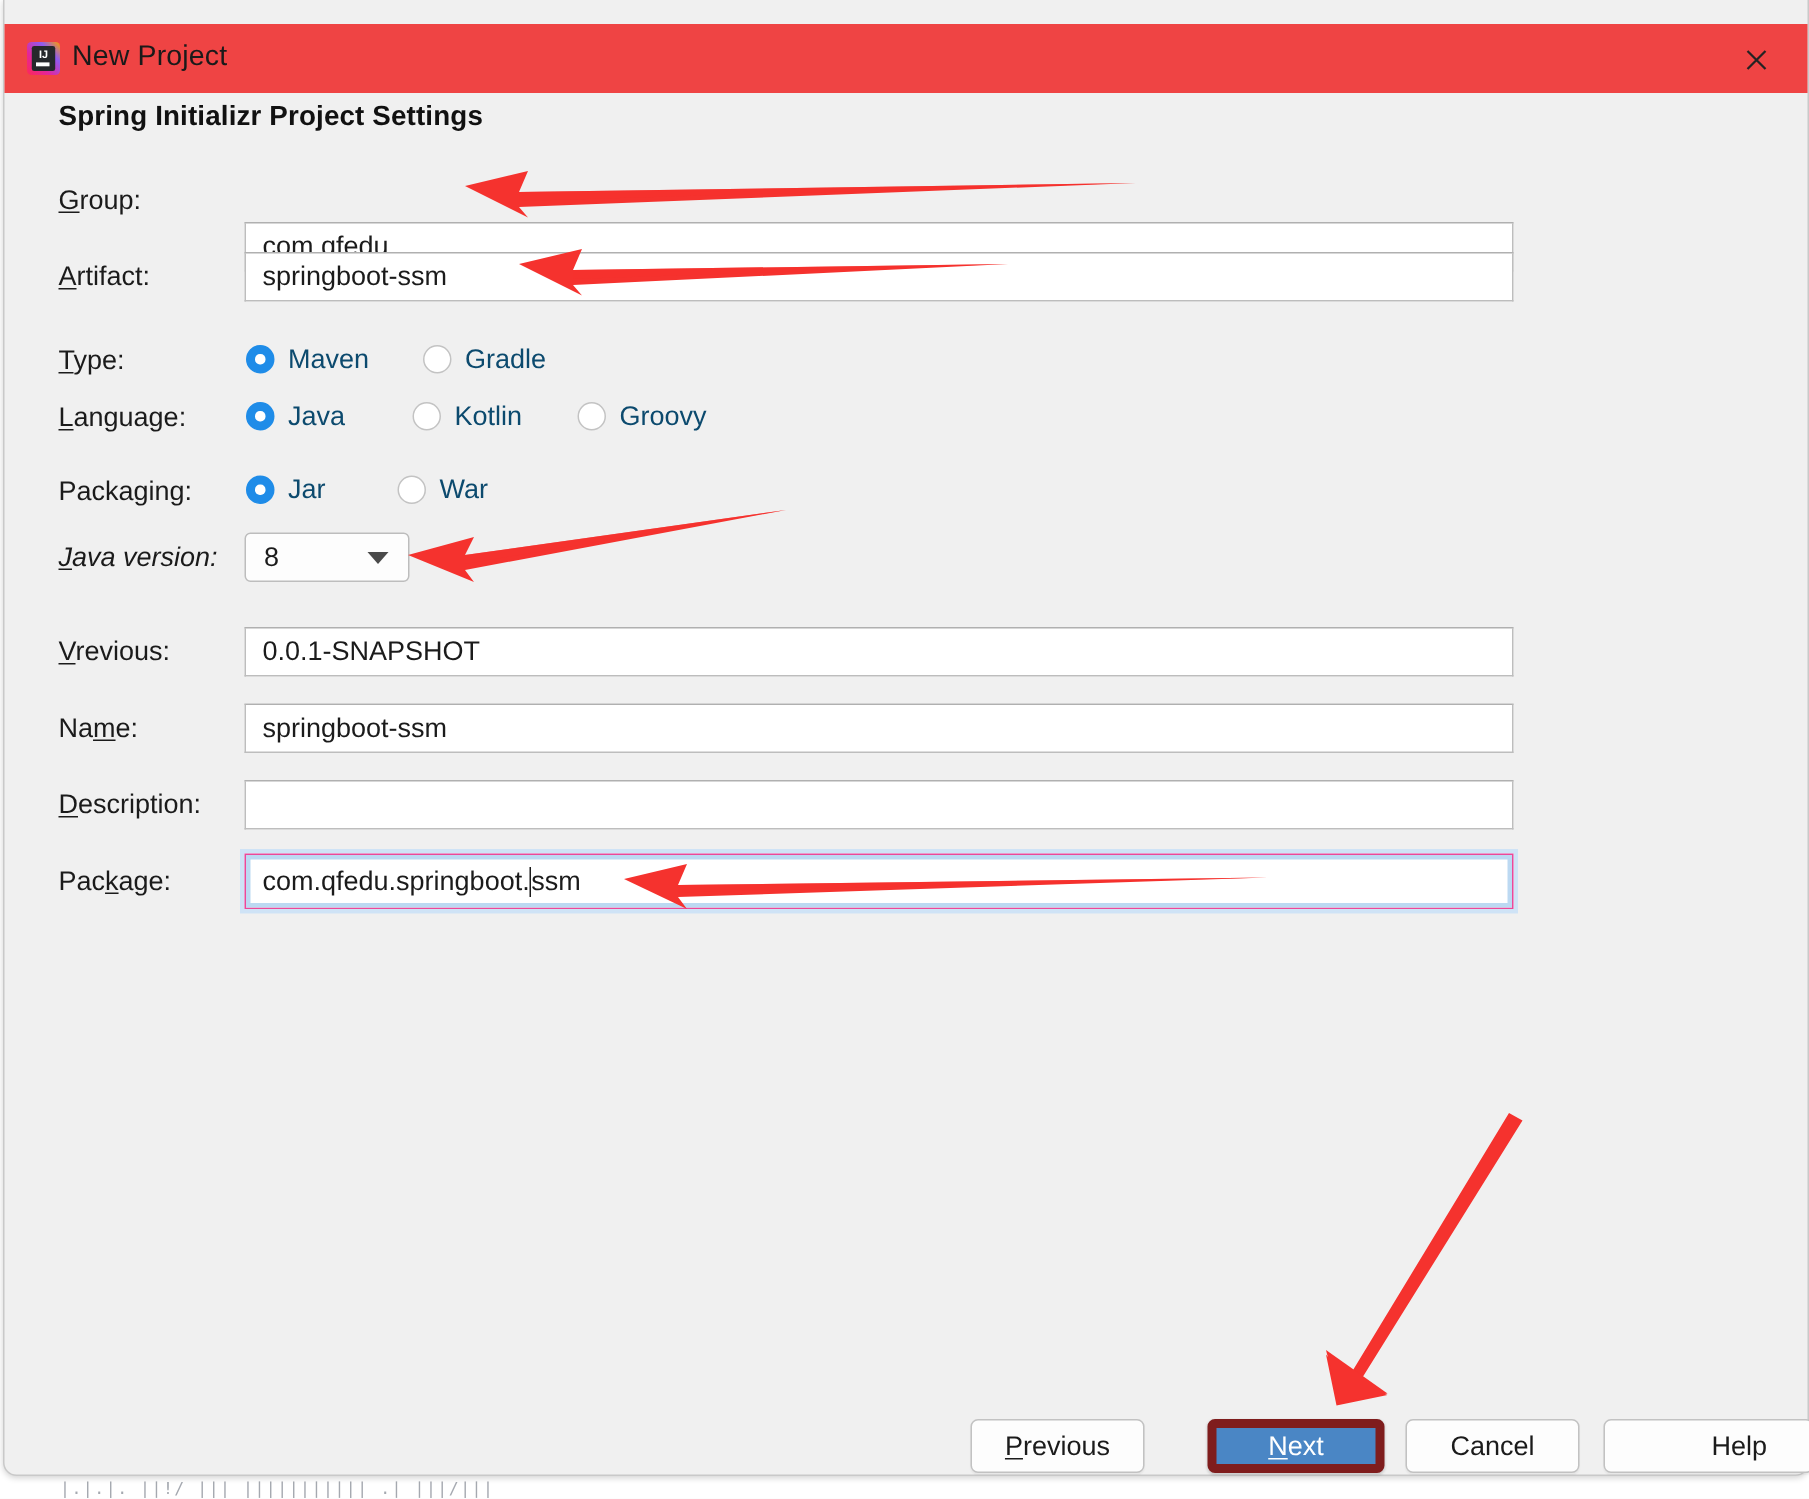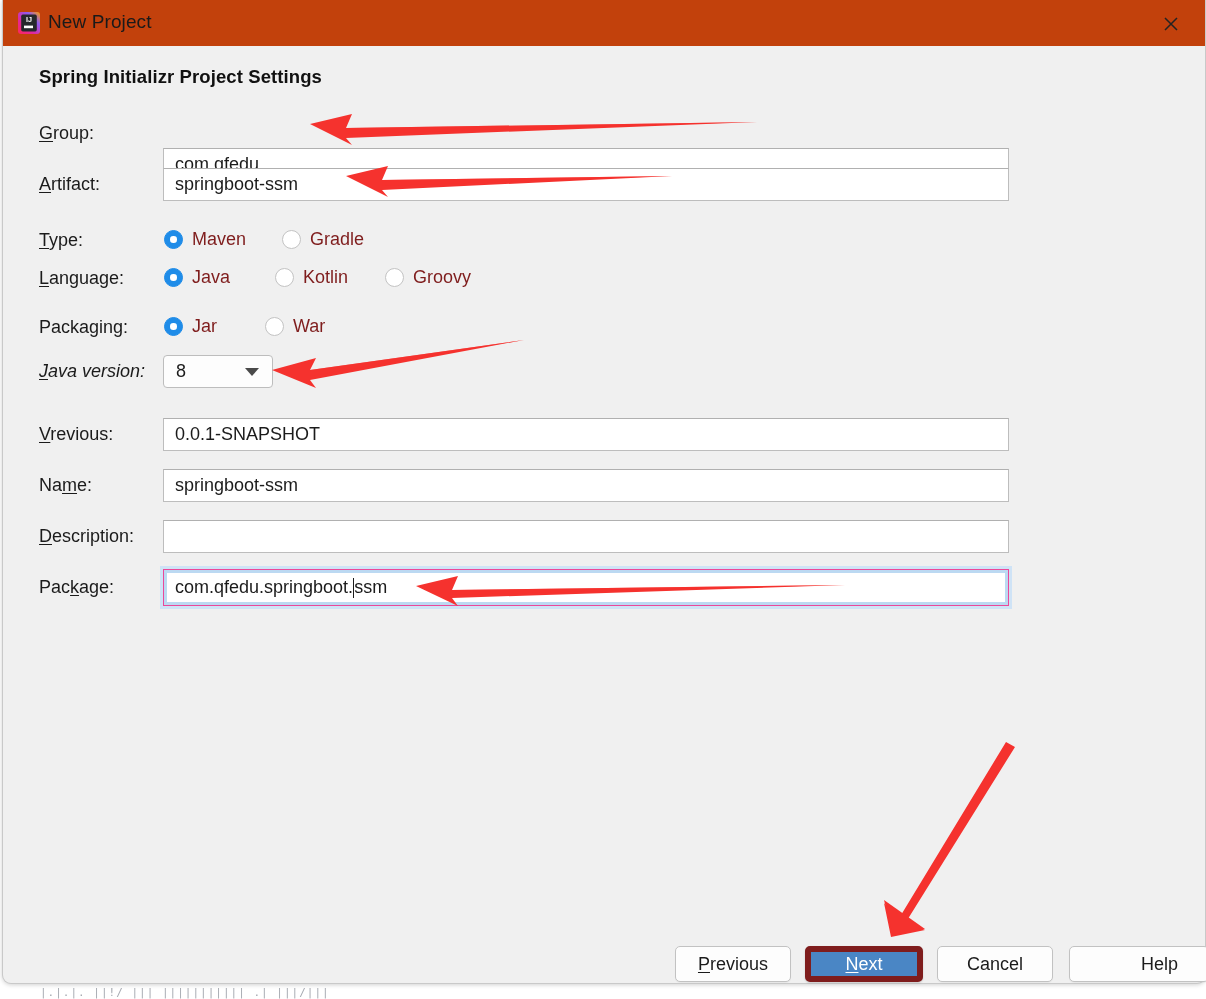--- a/index.html
+++ b/index.html
@@ -16,22 +16,22 @@
   .window {
     position: absolute; left: 2px; top: 0px;
     width: 1204px; height: 984px;
     background: #f0f0f0;
     border: 1px solid #c9c9c9;
     border-top: none;
     border-radius: 0 0 9px 9px;
     box-shadow: 0 1px 4px rgba(0,0,0,0.18);
   }
   .titlebar {
-    position: absolute; left: 0; top: 0; width: 100%; height: 46px;
-    background: #c2410c;
+    position: absolute; left: 0; top: 16px; width: 100%; height: 46px;
+    background: #ef4444;
     text-decoration: underline;
   }
   .app-icon {
     position: absolute; left: 14px; top: 11px;
     width: 24px; height: 24px;
   }
   .title-text {
     position: absolute; left: 45px; top: 11px;
     font-size: 19px; color: #1a1a1a; letter-spacing: .1px;
     white-space: nowrap;
@@ -86,21 +86,21 @@
   .radio .dot {
     width: 19px; height: 19px; border-radius: 50%;
     background: #ffffff; border: 1.6px solid #c3c3c3;
     display: flex; align-items: center; justify-content: center;
     flex: none;
   }
   .radio.on .dot { background: #1f8ce8; border-color: #1f8ce8; }
   .radio.on .dot::after {
     content: ""; width: 6.5px; height: 6.5px; border-radius: 50%; background: #ffffff;
   }
-  .radio .rlabel { font-size: 18px; color: #7f1d1d; margin-left: 9px; white-space: nowrap; text-align: right; }
+  .radio .rlabel { font-size: 18px; color: #0c4a6e; margin-left: 9px; white-space: nowrap; text-align: right; }
 
   
   .combo {
     position: absolute;
     background: #fdfdfd;
     border: 1px solid #bdbdbd;
     border-radius: 4px;
     display: flex; align-items: center;
     font-size: 18px; color: #1b1b1b;
     padding-left: 12px;
@@ -275,21 +275,21 @@
 
     <div class="row-label" style="left:36px; top:577px;">
       <span>Pac</span><u>k</u><span>age:</span>
     </div>
     <div class="tf focused" style="left:160px; top:569px; width:846px; height:37px;">
       <span>com.qfedu.springboot.</span>
         <span class="caret"></span>
         <span>ssm</span>
     </div>
 
-    <div class="btn" style="left:672px; top:946px; width:116px; height:36px;">
+    <div class="btn" style="left:644px; top:946px; width:116px; height:36px;">
       <span><u>P</u><span>revious</span></span>
     </div>
     <div class="btn primary" style="left:802px; top:946px; width:118px; height:36px;">
       <span><u>N</u><span>ext</span></span>
     </div>
     <div class="btn" style="left:934px; top:946px; width:116px; height:36px;">
       <span>Cancel</span>
     </div>
     <div class="btn" style="left:1066px; top:946px; width:140px; height:36px;padding-left:41px;">
       <span>Help</span>

